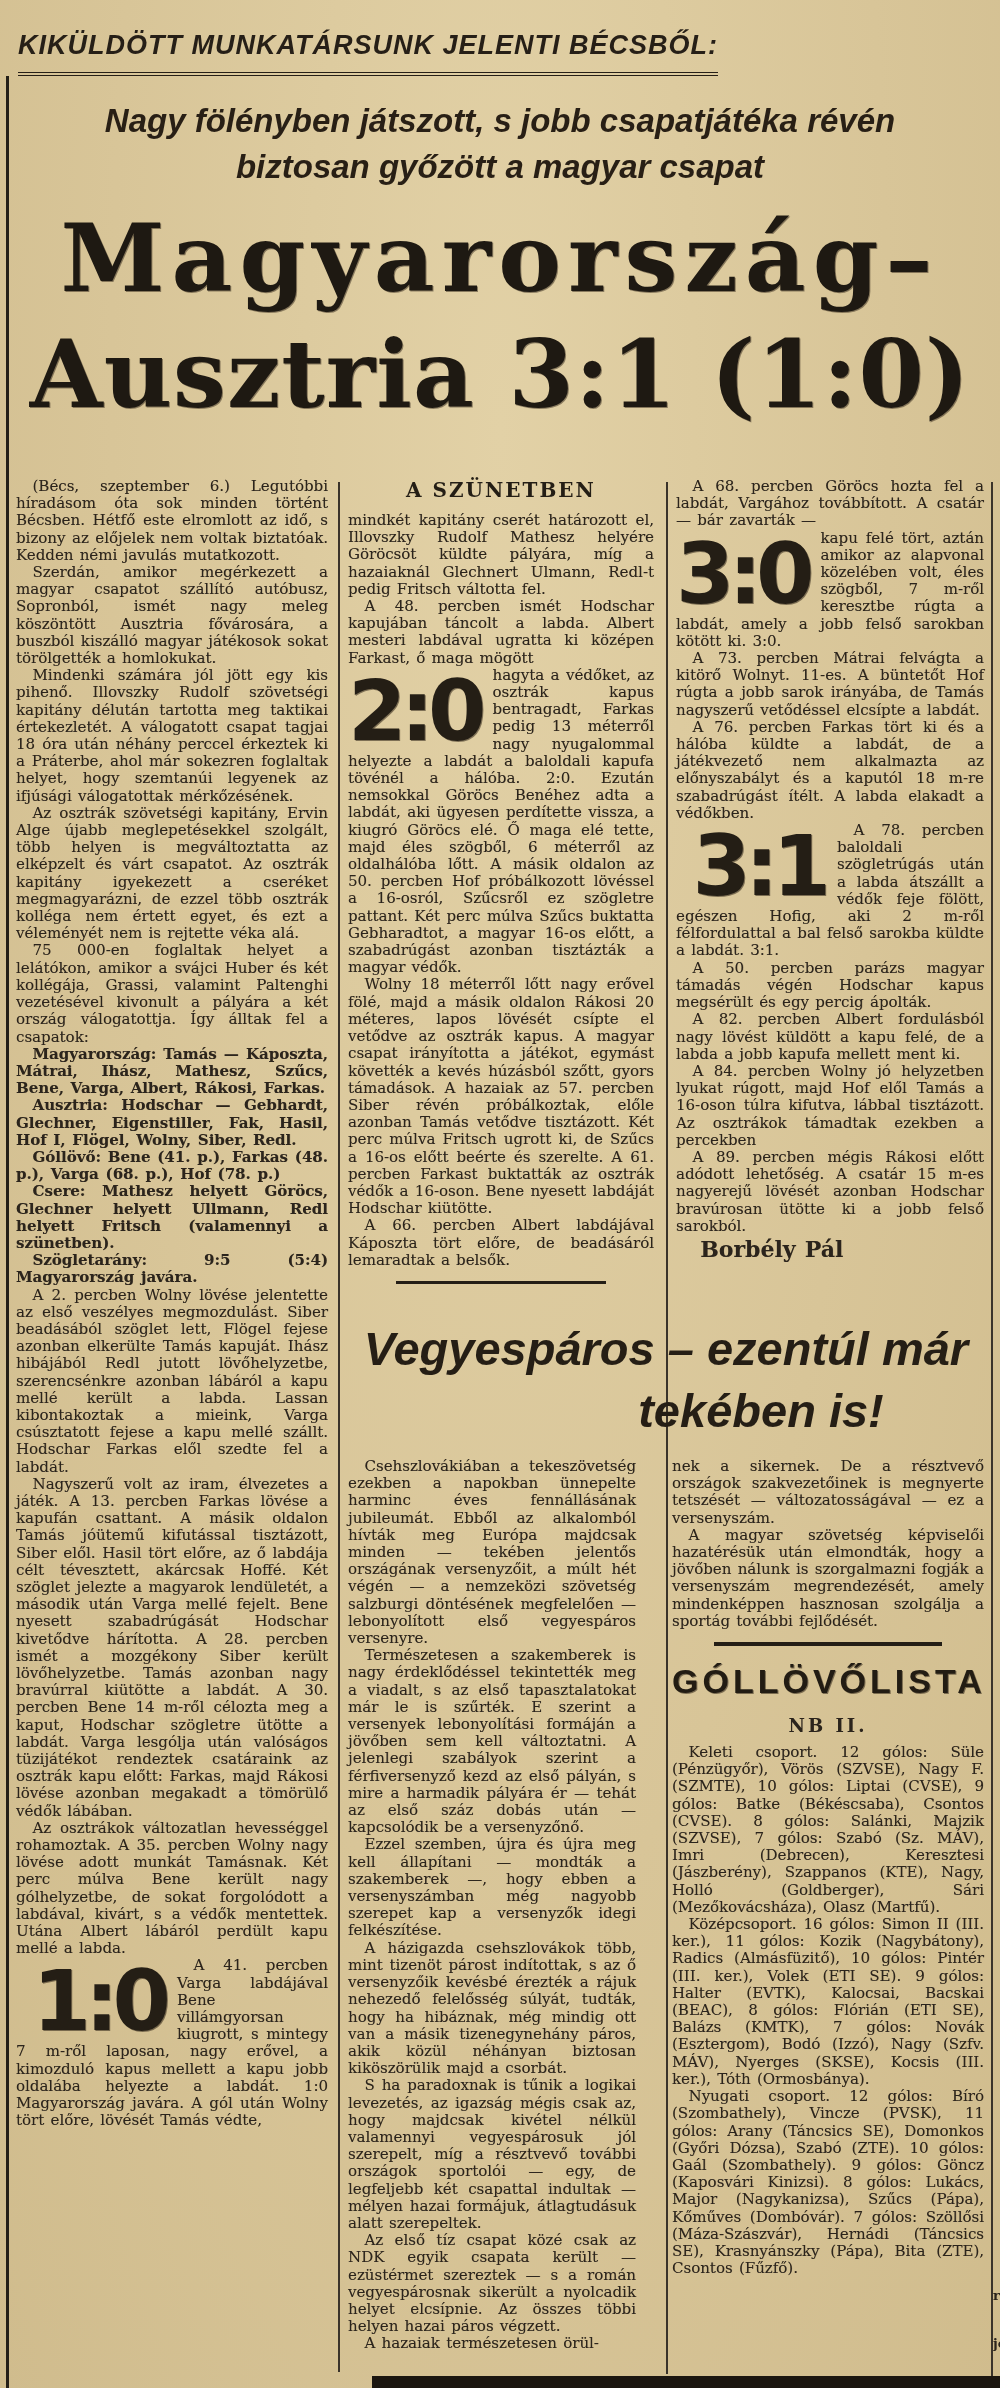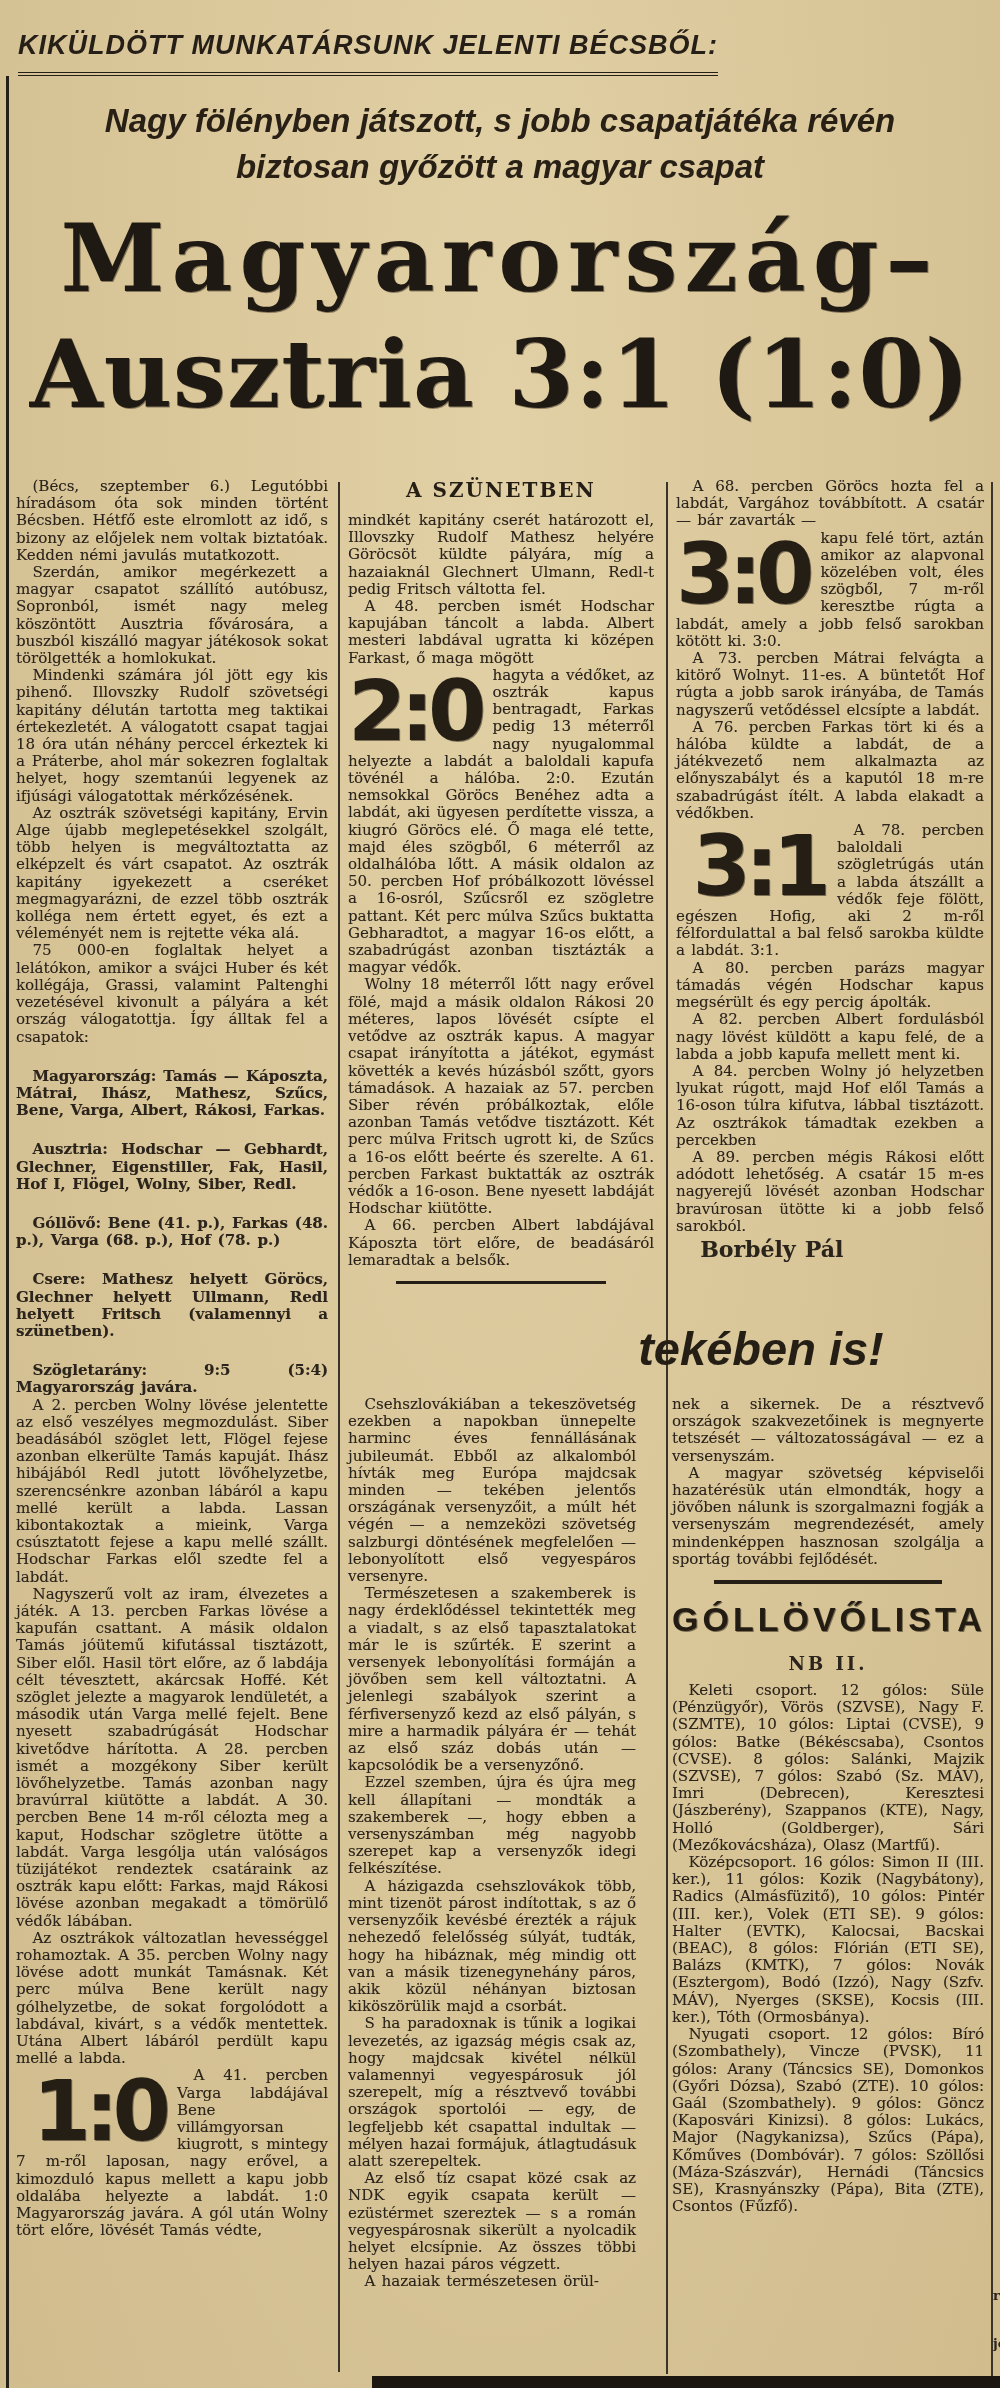--- a/index.html
+++ b/index.html
@@ -39,21 +39,21 @@
   .headline .l2{letter-spacing:1px;}
   .col{position:absolute;top:478px;}
   #col1{left:16px;width:312px;}
   #col2{left:348px;width:306px;}
   #col3{left:676px;width:308px;}
   .para{
     margin:0;text-indent:1.1em;text-align:justify;
     font-size:15px;line-height:17.2px;word-spacing:1.5px;
     text-shadow:.3px .3px 0 rgba(43,30,18,.3);
   }
-  .para.b{font-weight:bold;margin-top:22px;}
+  .para.b{font-weight:bold;}
   .para.cont{text-indent:0;}
   .score-badge{
     float:left;
     font-family:"DejaVu Sans", sans-serif;
     font-weight:bold;font-size:84px;line-height:76px;
     letter-spacing:-6px;color:#241e15;
     margin:6px 12px 4px 0;
     text-shadow:1px 1px 0 rgba(30,20,10,.5);
   }
   .section-title{
@@ -154,29 +154,30 @@
     <p class="para cont">
       <span class="score-badge">3:0</span>
       <span>kapu felé tört, aztán amikor az alapvonal közelében volt, éles szögből, 7 m-ről keresztbe rúgta a labdát, amely a jobb felső sarokban kötött ki. 3:0.</span>
     </p>
     <p class="para">A 73. percben Mátrai felvágta a kitörő Wolnyt. 11-es. A büntetőt Hof rúgta a jobb sarok irányába, de Tamás nagyszerű vetődéssel elcsípte a labdát.</p>
     <p class="para">A 76. percben Farkas tört ki és a hálóba küldte a labdát, de a játékvezető nem alkalmazta az előnyszabályt és a kaputól 18 m-re szabadrúgást ítélt. A labda elakadt a védőkben.</p>
     <p class="para">
       <span class="score-badge">3:1</span>
       <span>A 78. percben baloldali szögletrúgás után a labda átszállt a védők feje fölött, egészen Hofig, aki 2 m-ről félfordulattal a bal felső sarokba küldte a labdát. 3:1.</span>
     </p>
-    <p class="para">A 80. percben parázs magyar támadás végén Hodschar kapus megsérült és egy percig ápolták.</p>
+    <p class="para">A 50. percben parázs magyar támadás végén Hodschar kapus megsérült és egy percig ápolták.</p>
     <p class="para">A 82. percben Albert fordulásból nagy lövést küldött a kapu felé, de a labda a jobb kapufa mellett ment ki.</p>
     <p class="para">A 84. percben Wolny jó helyzetben lyukat rúgott, majd Hof elől Tamás a 16-oson túlra kifutva, lábbal tisztázott. Az osztrákok támadtak ezekben a percekben</p>
     <p class="para">A 89. percben mégis Rákosi előtt adódott lehetőség. A csatár 15 m-es nagyerejű lövését azonban Hodschar bravúrosan ütötte ki a jobb felső sarokból.</p>
     <p class="para byline">Borbély Pál</p>
   </div>
 
   <div id="teke">
     <div class="teke-head">
+      <div>Vegyespáros – ezentúl már</div>
       <div class="l2">tekében is!</div>
     </div>
     <div class="teke-cols">
       <div class="teke-left">
         <p class="para">Csehszlovákiában a tekeszövetség ezekben a napokban ünnepelte harminc éves fennállásának jubileumát. Ebből az alkalomból hívták meg Európa majdcsak minden — tekében jelentős országának versenyzőit, a múlt hét végén — a nemzeközi szövetség salzburgi döntésének megfelelően — lebonyolított első vegyespáros versenyre.</p>
         <p class="para">Természetesen a szakemberek is nagy érdeklődéssel tekintették meg a viadalt, s az első tapasztalatokat már le is szűrték. E szerint a versenyek lebonyolítási formáján a jövőben sem kell változtatni. A jelenlegi szabályok szerint a férfiversenyző kezd az első pályán, s mire a harmadik pályára ér — tehát az első száz dobás után — kapcsolódik be a versenyzőnő.</p>
         <p class="para">Ezzel szemben, újra és újra meg kell állapítani — mondták a szakemberek —, hogy ebben a versenyszámban még nagyobb szerepet kap a versenyzők idegi felkészítése.</p>
         <p class="para">A házigazda csehszlovákok több, mint tizenöt párost indítottak, s az ő versenyzőik kevésbé érezték a rájuk nehezedő felelősség súlyát, tudták, hogy ha hibáznak, még mindig ott van a másik tizenegynehány páros, akik közül néhányan biztosan kiköszörülik majd a csorbát.</p>
         <p class="para">S ha paradoxnak is tűnik a logikai levezetés, az igazság mégis csak az, hogy majdcsak kivétel nélkül valamennyi vegyespárosuk jól szerepelt, míg a résztvevő további országok sportolói — egy, de legfeljebb két csapattal indultak — mélyen hazai formájuk, átlagtudásuk alatt szerepeltek.</p>
         <p class="para">Az első tíz csapat közé csak az NDK egyik csapata került — ezüstérmet szereztek — s a román vegyespárosnak sikerült a nyolcadik helyet elcsípnie. Az összes többi helyen hazai páros végzett.</p>

